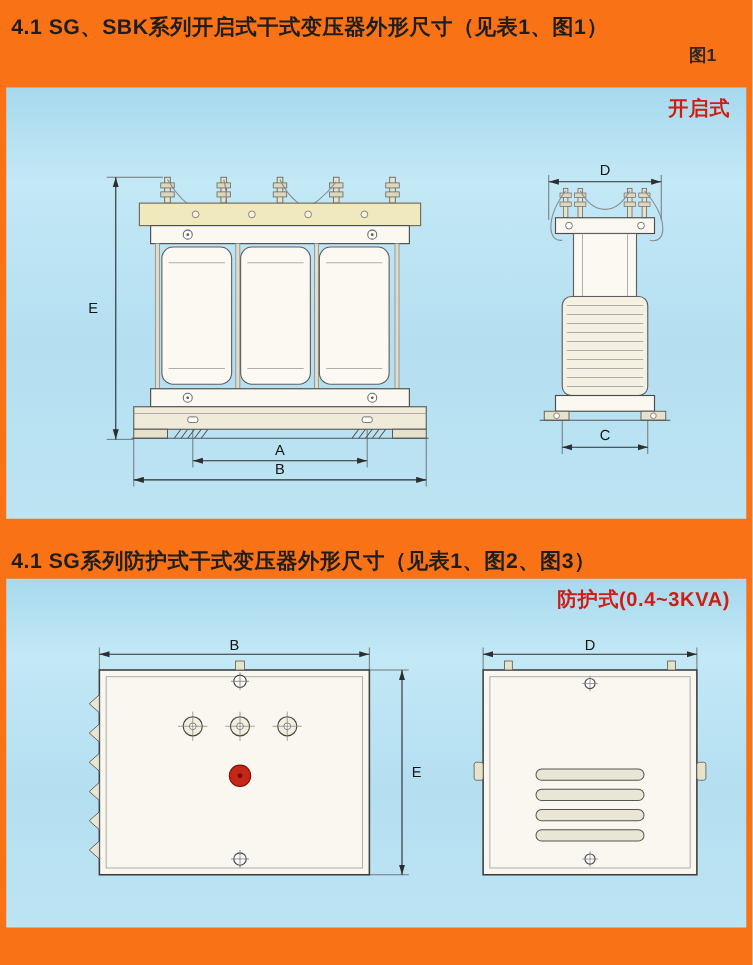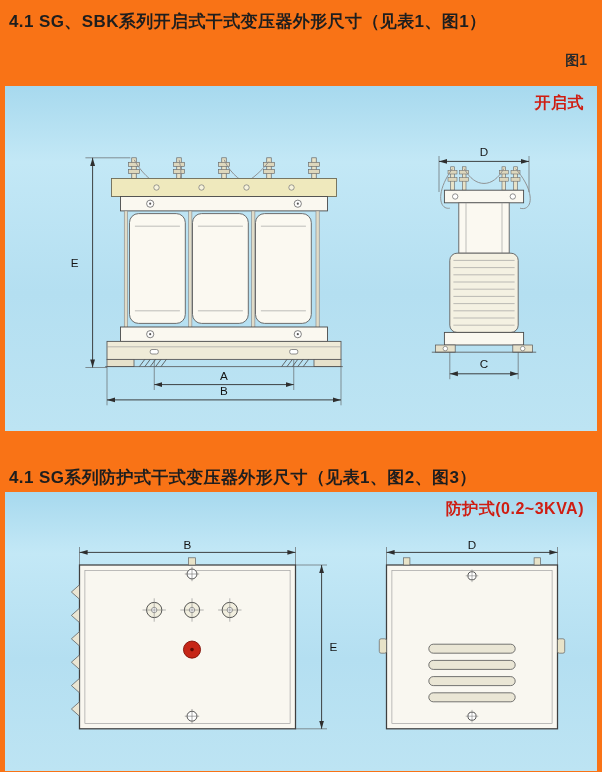--- a/index.html
+++ b/index.html
@@ -6,23 +6,23 @@
   .page {
     position:relative; width:602px; height:772px; overflow:hidden;
     background:#f97316;
     font-family:"Liberation Sans", sans-serif;
   }
   .heading {
     margin:0; padding:10px 10px 0 9px;
     font-size:17px; font-weight:600; color:#1e1e1e; letter-spacing:0.4px;
     white-space:nowrap;
   }
-  .heading2 { padding-top:22px;margin-top:13px; }
+  .heading2 { padding-top:22px; }
   .fig-caption {
-    text-align:right; padding-right:15px; margin-top:19px;
+    text-align:right; padding-right:29px; margin-top:3px;
     font-size:14px; font-weight:600; color:#2a2a2a;
   }
   .panel {
     position:relative; width:592px; margin:3px 0 0 5px;
     background:linear-gradient(180deg,#a7d9ee 0%, #c3e8f6 22%, #b4dff1 60%, #bde4f3 100%);
   }
   .panel1 { height:345px;margin-top:16px; }
   .panel2 { height:279px; }
   .panel-tag {
     position:absolute; top:7px; right:13px;
@@ -271,21 +271,21 @@
         <line class="extline" x1="128" y1="238" x2="128" y2="268"></line>
         <line class="dimline" x1="52" y1="262" x2="128" y2="262" marker-start="url(#arB)" marker-end="url(#arB)"></line>
         <text class="dimtext" x="90" y="256" text-anchor="middle">C</text>
       </g>
     </svg>
   </div>
 
   <div class="heading heading2">4.1 SG系列防护式干式变压器外形尺寸（见表1、图2、图3）</div>
 
   <div class="panel panel2">
-    <div class="panel-tag">防护式(0.2~3KVA)</div>
+    <div class="panel-tag">防护式(0.4~3KVA)</div>
 
     <svg class="drw svg-f2front" width="288" height="216" viewBox="0 0 320 240">
       <defs>
         <marker id="arC" viewBox="0 0 10 6" refX="10" refY="3" markerWidth="9" markerHeight="6" orient="auto-start-reverse" markerUnits="userSpaceOnUse">
           <path d="M0,0 L10,3 L0,6 Z" fill="#2e2e2e"></path>
         </marker>
       </defs>
 
       <g>
         <line class="extline" x1="25" y1="30" x2="25" y2="10"></line>

